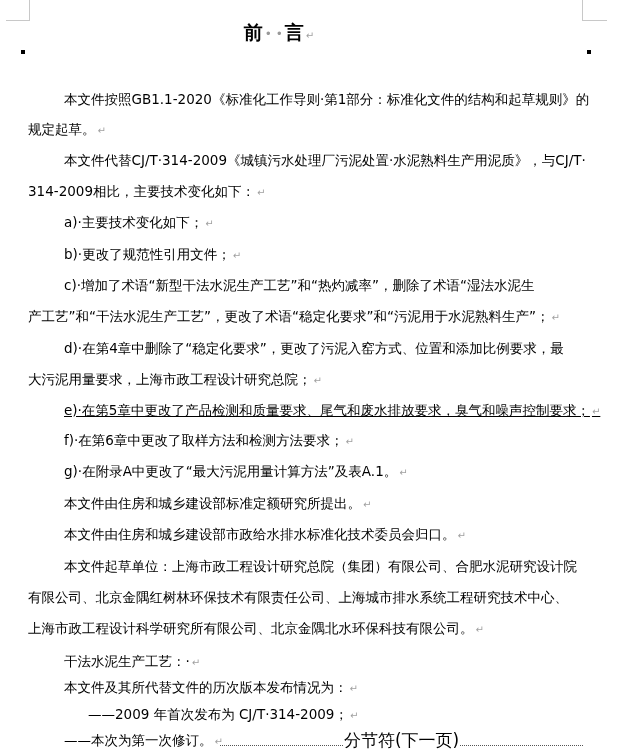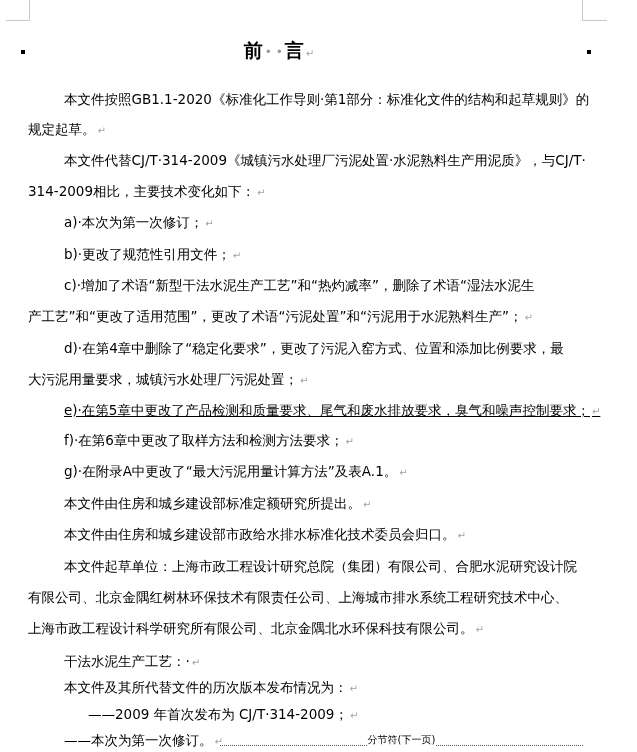--- a/index.html
+++ b/index.html
@@ -2,54 +2,54 @@
 <html><head>
 <meta charset="utf-8">
 <style>
   html, body { margin: 0; padding: 0; background: #ffffff; }
   body { width: 637px; height: 752px; position: relative; overflow: hidden;
          font-family: "DejaVu Sans", "Liberation Sans", sans-serif; color: #000; }
   .corner { position: absolute; border-color: #c8c8c8; border-style: solid; }
   .corner-tl { left: 6px; top: -1px; width: 23px; height: 21px; border-width: 0 1px 1px 0; }
   .corner-tr { left: 582px; top: -1px; width: 24px; height: 21px; border-width: 0 0 1px 1px; }
   .marker { position: absolute; width: 4px; height: 4px; background: #000; top: 50px; }
-  .title { position: absolute; top: 38px; left: 0; width: 558px; text-align: center;
+  .title { position: absolute; top: 20px; left: 0; width: 558px; text-align: center;
            font-size: 19px; font-weight: bold; letter-spacing: 0; }
   .title .dots { color: #999; font-size: 12px; font-weight: normal; vertical-align: middle; padding: 0 2px; }
   .pm { color: #a0a0a0; font-size: 10px; margin-left: 2px; font-weight: normal; }
   .line { position: absolute; left: 28px; white-space: nowrap; font-size: 13.5px; line-height: 18px; }
   .indent { left: 64px; }
   .sect { position: absolute; top: 732px; left: 220px; width: 363px; height: 16px;
-          display: flex; align-items: center; font-size: 10px; color: #000; }
+          display: flex; align-items: center; font-size: 17px; color: #000; }
   .sect .dotline { flex: 1; border-bottom: 1px dotted #555; height: 10px; }
   .sect .label { padding: 0 1px; }
 </style>
 </head>
 <body>
 
 <div class="corner corner-tl"></div>
 <div class="corner corner-tr"></div>
 <div class="marker" style="left:21px"></div>
 <div class="marker" style="left:587px"></div>
 
 <div class="title">
   <span>前</span><span class="dots">• •</span><span>言</span><span class="pm">↵</span>
 </div>
 
 <div id="body-lines">
     <div class="line indent" style="top: 90px;"><span>本文件按照GB1.1-2020《标准化工作导则·第1部分：标准化文件的结构和起草规则》的</span></div>
     <div class="line" style="top: 120px;"><span>规定起草。</span><span class="pm">↵</span></div>
     <div class="line indent" style="top: 151px;"><span>本文件代替CJ/T·314-2009《城镇污水处理厂污泥处置·水泥熟料生产用泥质》，与CJ/T·</span></div>
     <div class="line" style="top: 182px;"><span>314-2009相比，主要技术变化如下：</span><span class="pm">↵</span></div>
-    <div class="line indent" style="top: 213px;"><span>a)·本次为第一次修订；</span><span class="pm">↵</span></div>
+    <div class="line indent" style="top: 213px;"><span>a)·主要技术变化如下；</span><span class="pm">↵</span></div>
     <div class="line indent" style="top: 245px;"><span>b)·更改了规范性引用文件；</span><span class="pm">↵</span></div>
     <div class="line indent" style="top: 276px;"><span>c)·增加了术语“新型干法水泥生产工艺”和“热灼减率”，删除了术语“湿法水泥生</span></div>
-    <div class="line" style="top: 307px;"><span>产工艺”和“更改了适用范围”，更改了术语“污泥处置”和“污泥用于水泥熟料生产”；</span><span class="pm">↵</span></div>
+    <div class="line" style="top: 307px;"><span>产工艺”和“干法水泥生产工艺”，更改了术语“稳定化要求”和“污泥用于水泥熟料生产”；</span><span class="pm">↵</span></div>
     <div class="line indent" style="top: 339px;"><span>d)·在第4章中删除了“稳定化要求”，更改了污泥入窑方式、位置和添加比例要求，最</span></div>
-    <div class="line" style="top: 370px;"><span>大污泥用量要求，城镇污水处理厂污泥处置；</span><span class="pm">↵</span></div>
+    <div class="line" style="top: 370px;"><span>大污泥用量要求，上海市政工程设计研究总院；</span><span class="pm">↵</span></div>
     <div class="line indent" style="top: 401px; text-decoration: underline;"><span>e)·在第5章中更改了产品检测和质量要求、尾气和废水排放要求，臭气和噪声控制要求；</span><span class="pm">↵</span></div>
     <div class="line indent" style="top: 431px;"><span>f)·在第6章中更改了取样方法和检测方法要求；</span><span class="pm">↵</span></div>
     <div class="line indent" style="top: 462px;"><span>g)·在附录A中更改了“最大污泥用量计算方法”及表A.1。</span><span class="pm">↵</span></div>
     <div class="line indent" style="top: 494px;"><span>本文件由住房和城乡建设部标准定额研究所提出。</span><span class="pm">↵</span></div>
     <div class="line indent" style="top: 525px;"><span>本文件由住房和城乡建设部市政给水排水标准化技术委员会归口。</span><span class="pm">↵</span></div>
     <div class="line indent" style="top: 557px;"><span>本文件起草单位：上海市政工程设计研究总院（集团）有限公司、合肥水泥研究设计院</span></div>
     <div class="line" style="top: 588px;"><span>有限公司、北京金隅红树林环保技术有限责任公司、上海城市排水系统工程研究技术中心、</span></div>
     <div class="line" style="top: 619px;"><span>上海市政工程设计科学研究所有限公司、北京金隅北水环保科技有限公司。</span><span class="pm">↵</span></div>
     <div class="line indent" style="top: 652px;"><span>干法水泥生产工艺：·</span><span class="pm">↵</span></div>
     <div class="line indent" style="top: 678px;"><span>本文件及其所代替文件的历次版本发布情况为：</span><span class="pm">↵</span></div>

